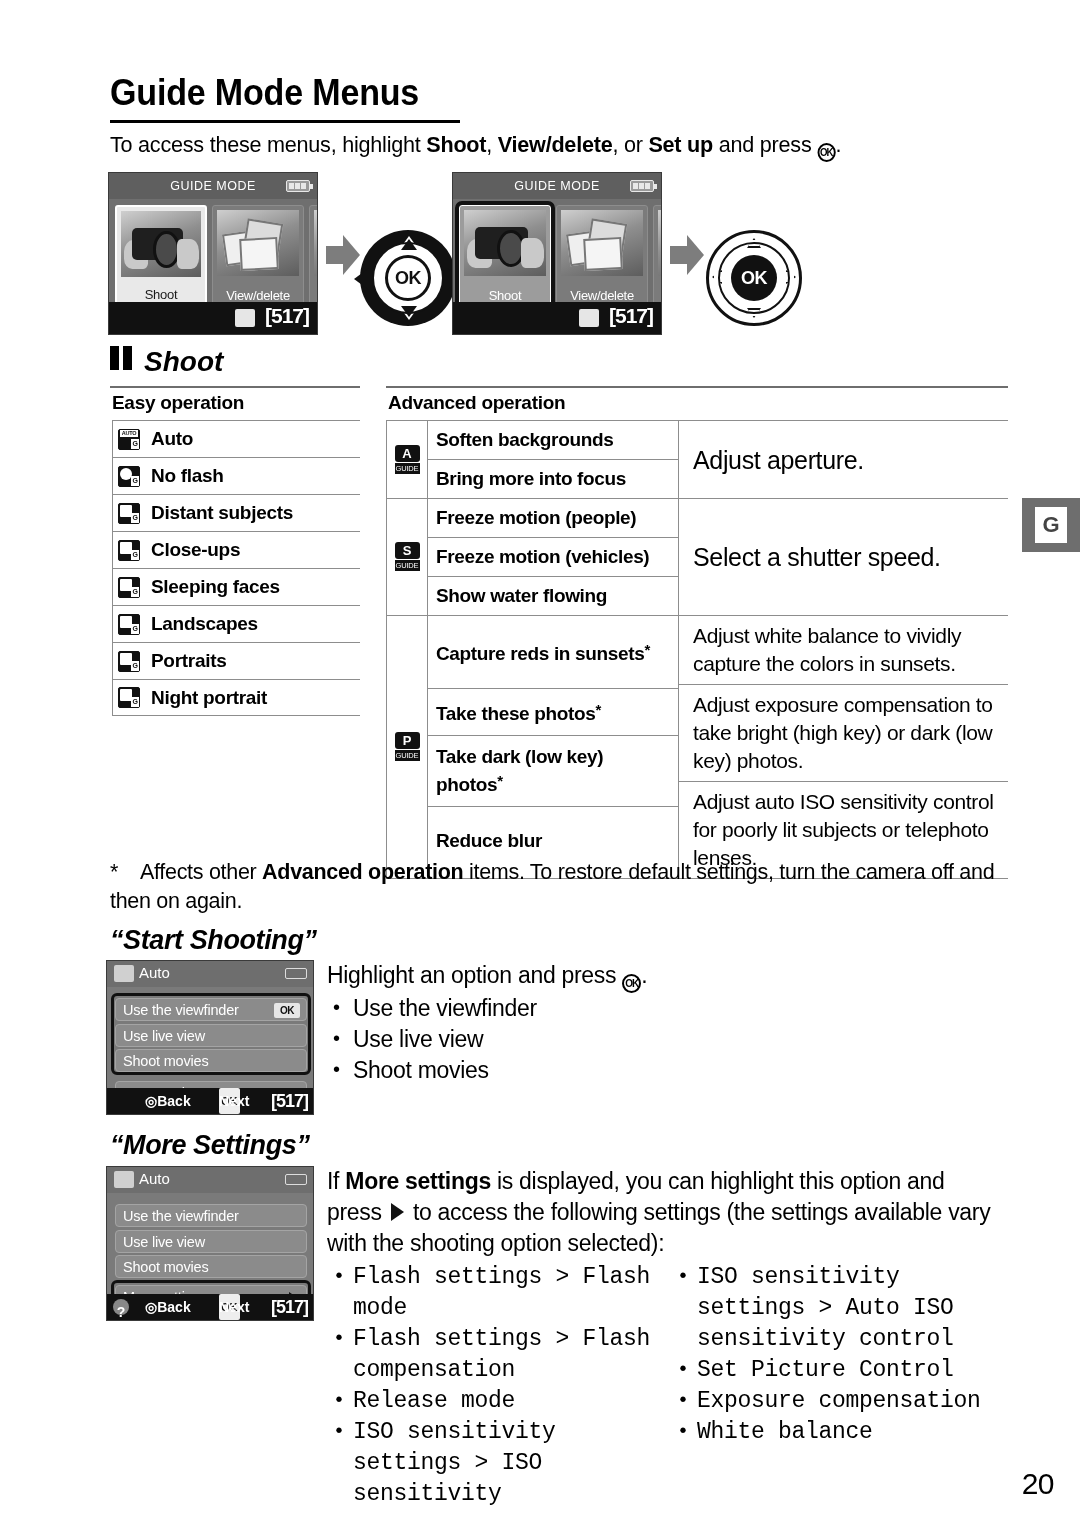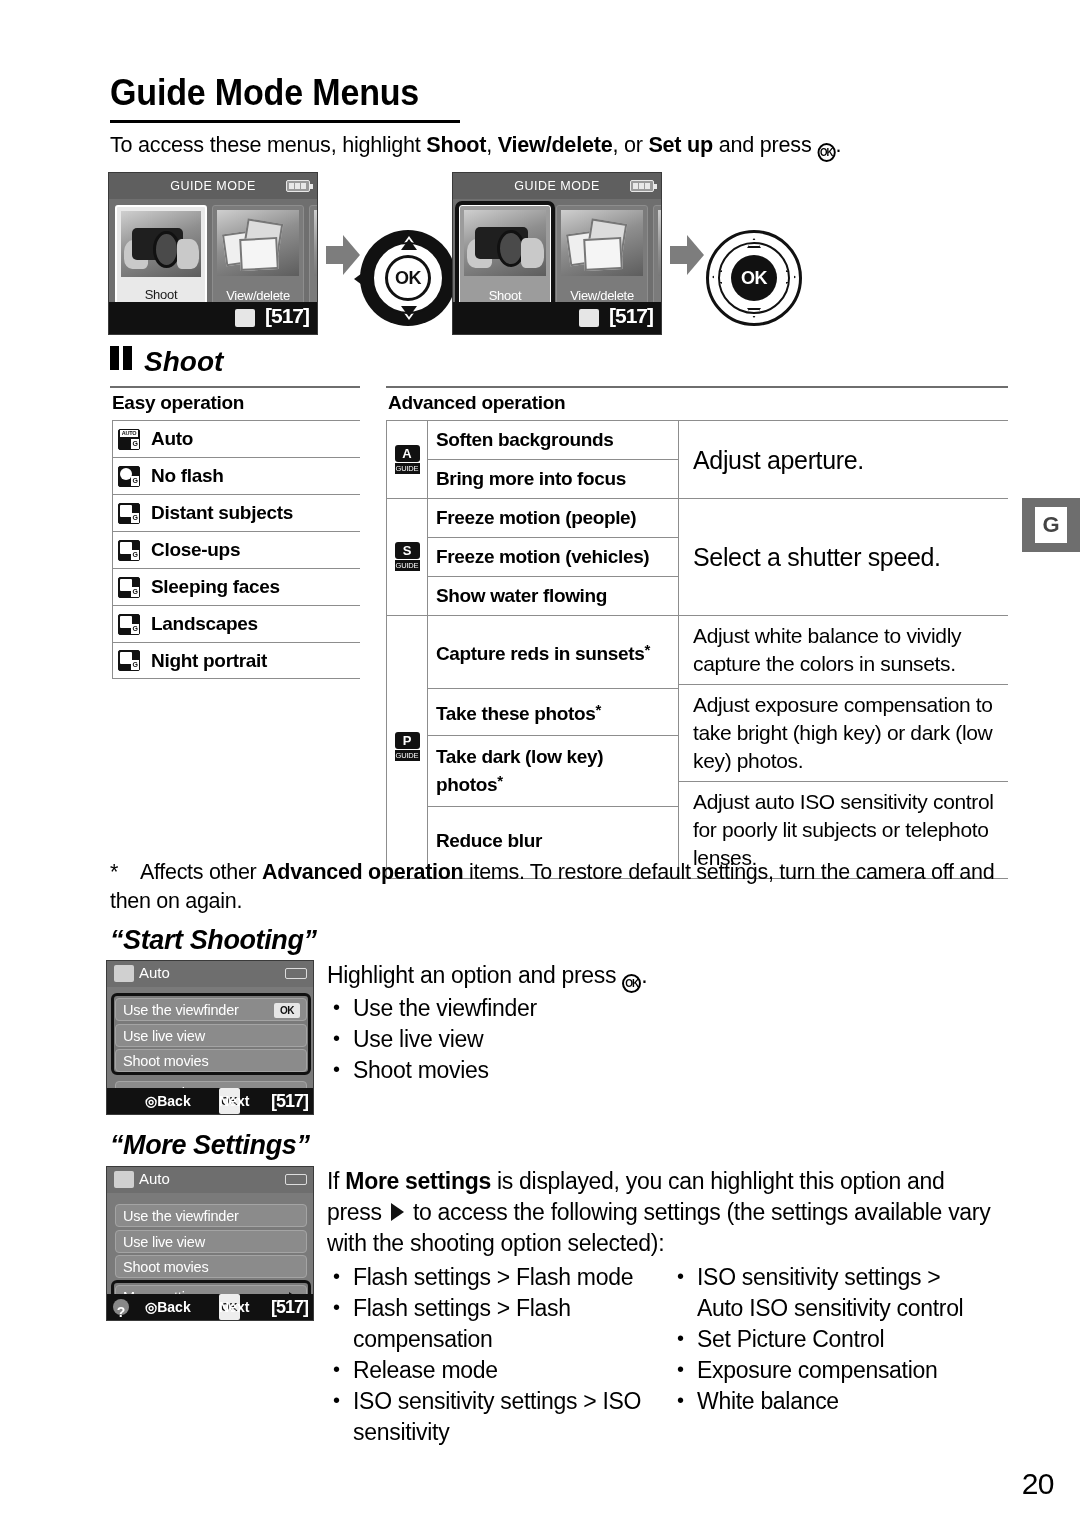--- a/index.html
+++ b/index.html
@@ -250,21 +250,21 @@
   .menulcd .mfoot .cnt{ right:5px; font-size:18px; letter-spacing:-1px; }
   .qmark{ position:absolute; left:6px; top:5px; width:16px;height:16px;border-radius:50%;background:#888;color:#fff;
     font-size:11px;text-align:center;line-height:16px;font-weight:bold;}
 
   
   .rtext { position:absolute; font-size:23px; line-height:31px; letter-spacing:-0.3px; }
   .blist { list-style:none; margin:0; padding:0; }
   .blist li { position:relative; padding-left:26px; }
   .blist li::before { content:"\2022"; position:absolute; left:6px; top:-1px; font-size:20px; }
 
-  .cols { position:absolute; display:flex; gap:8px; }
+  .cols { position:absolute; display:flex; gap:8px;font-family:Liberation Mono, monospace; }
   .cols .c { font-size:23px; line-height:31px; letter-spacing:-0.3px; }
 
   
   .margintab {
     position:absolute; right:0; top:498px; width:58px; height:54px; background:#6e6e6e;
   }
   .margintab span {
     position:absolute; left:13px; top:9px; width:32px; height:36px; background:#fff;
     color:#444; font-size:22px; font-weight:bold; text-align:center; line-height:36px;
   }
@@ -443,20 +443,27 @@
             <span class="pic"></span>
             <span class="g">G</span>
           </span>
         <span>Landscapes</span>
       </div>
       <div class="it">
         <span class="micon">
             <span class="pic"></span>
             <span class="g">G</span>
           </span>
+        <span>Portraits</span>
+      </div>
+      <div class="it">
+        <span class="micon">
+            <span class="pic"></span>
+            <span class="g">G</span>
+          </span>
         <span>Night portrait</span>
       </div>
 
     </div>
   </div>
 
   <div class="adv">
     <div class="colhead">Advanced operation</div>
     <div class="grid">
 

